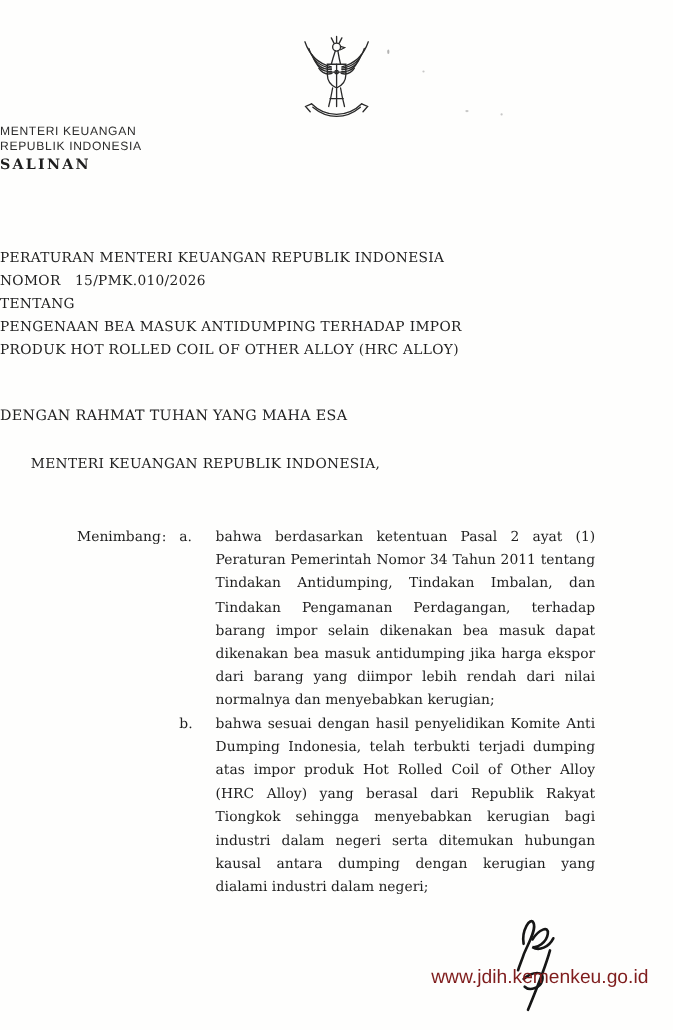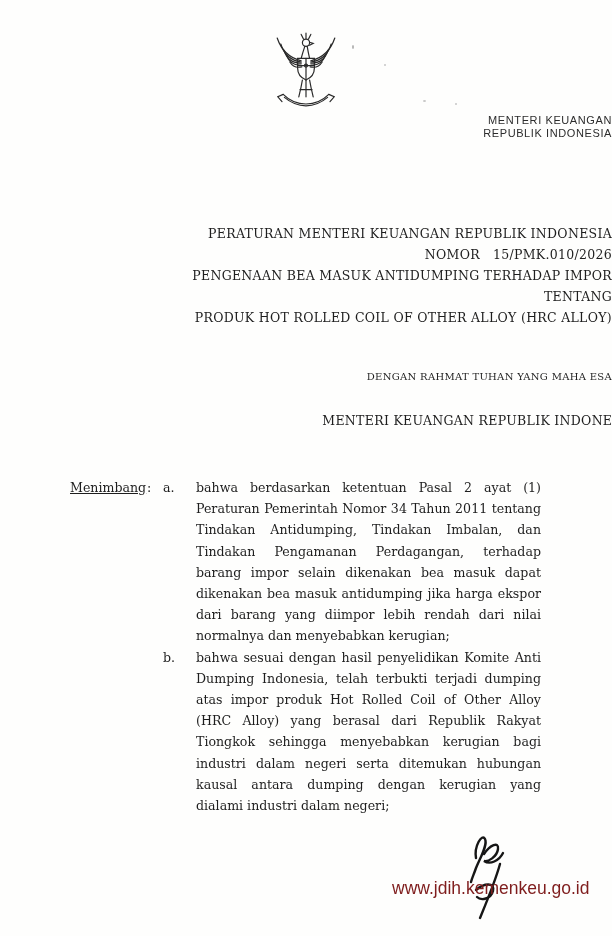--- a/index.html
+++ b/index.html
@@ -7,21 +7,21 @@
     position:relative;
     width:612px; height:936px;
     background:#fefefdl;
     background:#fefefd;
     font-family:"DejaVu Serif", serif;
     color:#1e1e1e;
     overflow:hidden;
     margin:0 auto;
   }
   .abs { position:absolute; }
-  .centered { left:0; width:100%; text-align:right; }
+  .centered { left:0; width:100%; text-align:left; }
 
   .emblem-wrap { top:30px; left:270px; width:72px; height:82px; }
   .emblem-wrap svg { width:100%; height:100%; }
 
   .ministry {
     top:114px;
     font-family:"Liberation Sans", sans-serif;
     font-size:11px; line-height:13px;
     letter-spacing:0.6px; color:#2c2c2c;
   }
@@ -30,29 +30,29 @@
     font-size:13px; font-weight:bold; letter-spacing:2px;
   }
 
   .title-block {
     top:223px;
     font-size:12.5px; line-height:21px; letter-spacing:0.3px;
   }
   .title-block .num { margin-left:13px; }
   .it { }
 
-  .invocation { top:371px; font-size:10px; letter-spacing:0.3px; }
+  .invocation { top:371px; font-size:13px; letter-spacing:0.3px; }
   .authority  { top:413px; font-size:12.5px; letter-spacing:0.3px;margin-left:28px; }
 
   .consider {
     top:477px; left:70px; width:472px;
     display:flex;
     font-size:12.6px; line-height:21.2px;
   }
-  .consider-label { width:77px; flex:none;text-decoration:underline; }
+  .consider-label { width:77px; flex:none; }
   .consider-colon { width:16px; flex:none; }
   .consider-items { flex:1; }
   .c-item { display:flex; }
   .c-marker { width:33px; flex:none; }
   .c-text { width:345px; text-align:justify; text-justify:inter-word; }
 
   .signature { top:828px; left:438px; width:112px; height:92px; }
   .signature svg { width:100%; height:100%; }
 
   .website {
@@ -109,26 +109,27 @@
         <path d="M24,109 C36,119 48,123 60,123 C72,123 84,119 96,109"></path>
         <path d="M22,104 l-9,4 7,8 M98,104 l9,4 -7,8"></path>
       </g>
     </svg>
   </div>
 
   <div class="abs centered ministry">
     <div>MENTERI KEUANGAN</div>
     <div>REPUBLIK INDONESIA</div>
   </div>
+  <div class="abs centered salinan">SALINAN</div>
 
   <div class="abs centered title-block">
     <div>PERATURAN MENTERI KEUANGAN REPUBLIK INDONESIA</div>
     <div><span>NOMOR</span><span class="num">15/PMK.010/2026</span></div>
+    <div>TENTANG</div>
     <div>PENGENAAN BEA MASUK ANTIDUMPING TERHADAP IMPOR</div>
-    <div>TENTANG</div>
     <div><span>PRODUK </span><span class="it">HOT ROLLED COIL OF OTHER ALLOY</span><span> (</span><span class="it">HRC ALLOY</span><span>)</span></div>
   </div>
 
   <div class="abs centered invocation">DENGAN RAHMAT TUHAN YANG MAHA ESA</div>
   <div class="abs centered authority">MENTERI KEUANGAN REPUBLIK INDONESIA,</div>
 
   <div class="abs consider">
     <div class="consider-label">Menimbang</div>
     <div class="consider-colon">:</div>
     <div class="consider-items">

